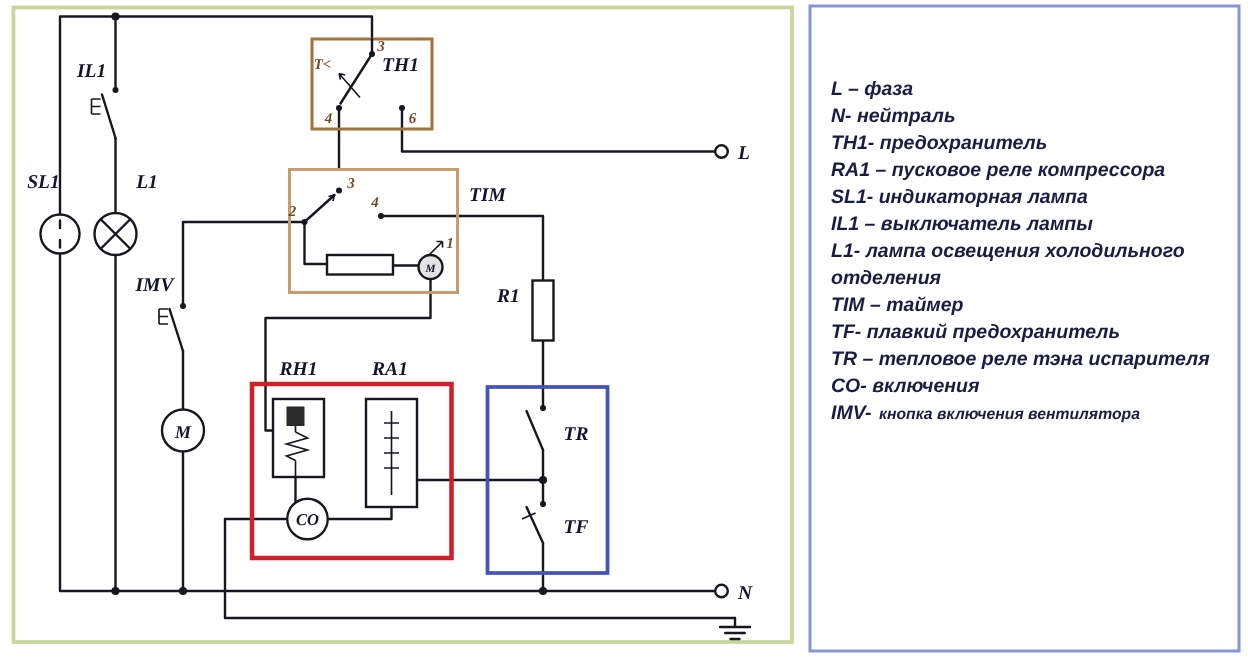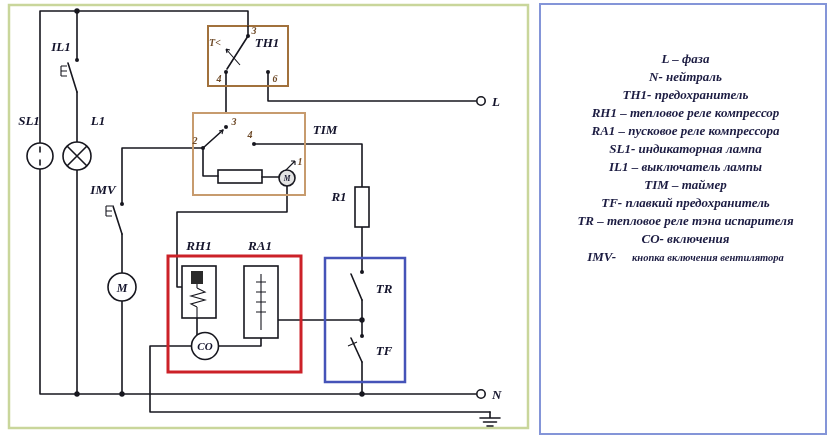--- a/index.html
+++ b/index.html
@@ -2,24 +2,24 @@
 <html><head>
 <meta charset="utf-8">
 <style>
   html,body{margin:0;padding:0;}
   body{width:832px;height:443px;position:relative;background:#ffffff;overflow:hidden;
        font-family:"Liberation Serif",serif;}
 
   .legend{position:absolute;left:539px;top:3px;width:288px;height:432px;
           border:2px solid #8495d8;box-sizing:border-box;background:#fff;
           padding:45px 8px 0 13px;}
-  .legend-line{font-family:Liberation Serif, serif;font-style:italic;font-weight:bold;
-               font-size:13px;line-height:18px;color:#1c1c42;text-align:center;}
+  .legend-line{font-family:Liberation Sans, sans-serif;font-style:italic;font-weight:bold;
+               font-size:13px;line-height:18px;color:#1c1c42;}
   .legend-line.indent{padding-left:5px;}
-  .imv-desc{font-size:10.5px;margin-left:16px;}
+  .imv-desc{font-size:10.5px;margin-left:5px;}
 
   .schematic{position:absolute;left:2px;top:0;}
   svg .wire{stroke:#17171f;stroke-width:1.6;fill:none;stroke-linecap:round;}
   svg .thin{stroke:#17171f;stroke-width:1.1;fill:none;}
   svg .outer{stroke:#c9d69b;stroke-width:2.5;fill:none;}
   svg .box-th1{stroke:#a1713c;stroke-width:2;fill:none;}
   svg .box-tim{stroke:#c79b6e;stroke-width:2;fill:none;}
   svg .box-red{stroke:#cc2128;stroke-width:3;fill:none;}
   svg .box-blue{stroke:#4553b8;stroke-width:2.5;fill:none;}
   svg .sym{stroke:#17171f;stroke-width:1.6;fill:#ffffff;}
@@ -148,24 +148,24 @@
     <circle class="sym" cx="479" cy="394" r="4.2"></circle>
     <text class="lbl" x="490" y="399">N</text>
     <path class="wire" d="M488,412 V418 M478,418 H498 M481.5,422 H494.5 M485,426 H491"></path>
   </g>
 </svg>
 
 <div class="legend">
   <div class="legend-line">L – фаза</div>
   <div class="legend-line">N- нейтраль</div>
   <div class="legend-line">TH1- предохранитель</div>
-  <div class="legend-line">RH1 –  тепловое реле компрессор</div>
   <div class="legend-line">RA1 – пусковое реле компрессора</div>
   <div class="legend-line">SL1- индикаторная лампа</div>
   <div class="legend-line">IL1 – выключатель лампы</div>
+  <div class="legend-line">L1- лампа освещения холодильного отделения</div>
   <div class="legend-line">TIM – таймер</div>
   <div class="legend-line">TF- плавкий предохранитель</div>
   <div class="legend-line">TR – тепловое реле тэна испарителя</div>
   <div class="legend-line">CO- включения</div>
   <div class="legend-line">
     <span>IMV-</span><span class="imv-desc">кнопка включения вентилятора</span>
   </div>
 </div>
 
 </body></html>

